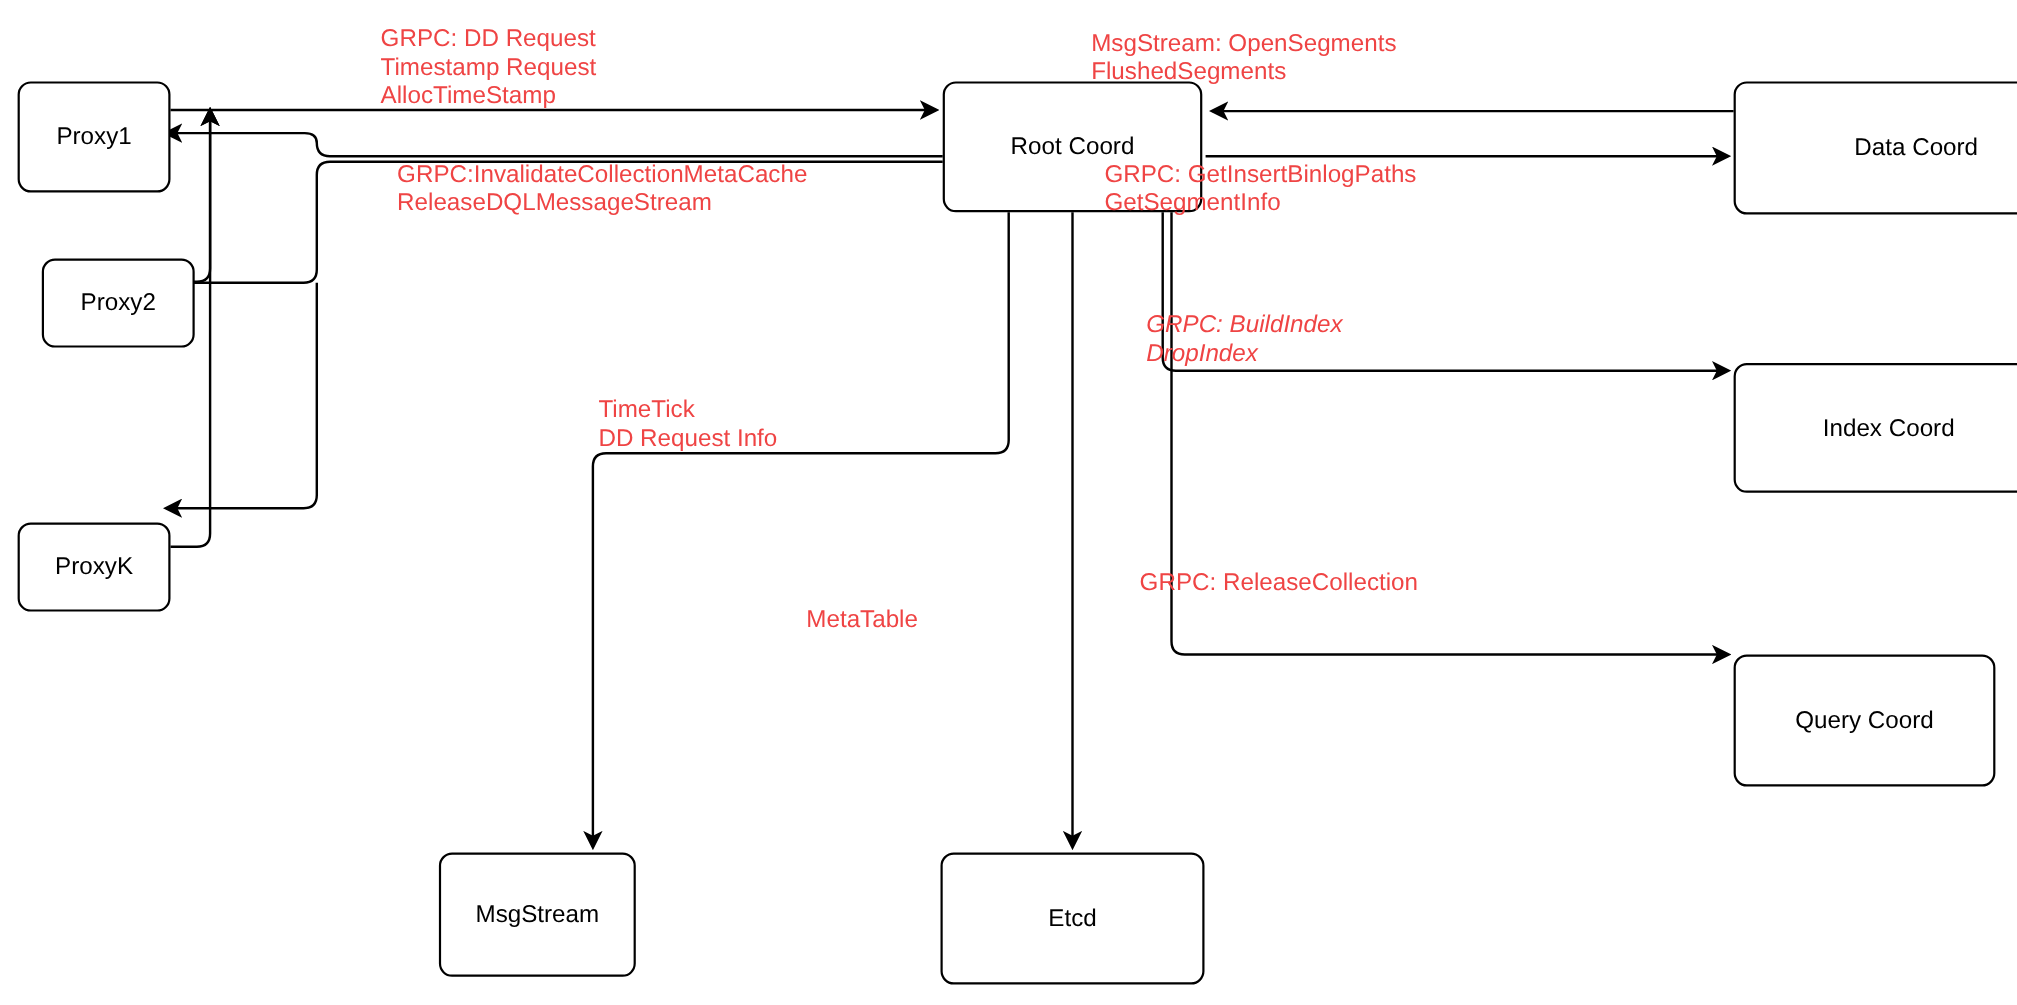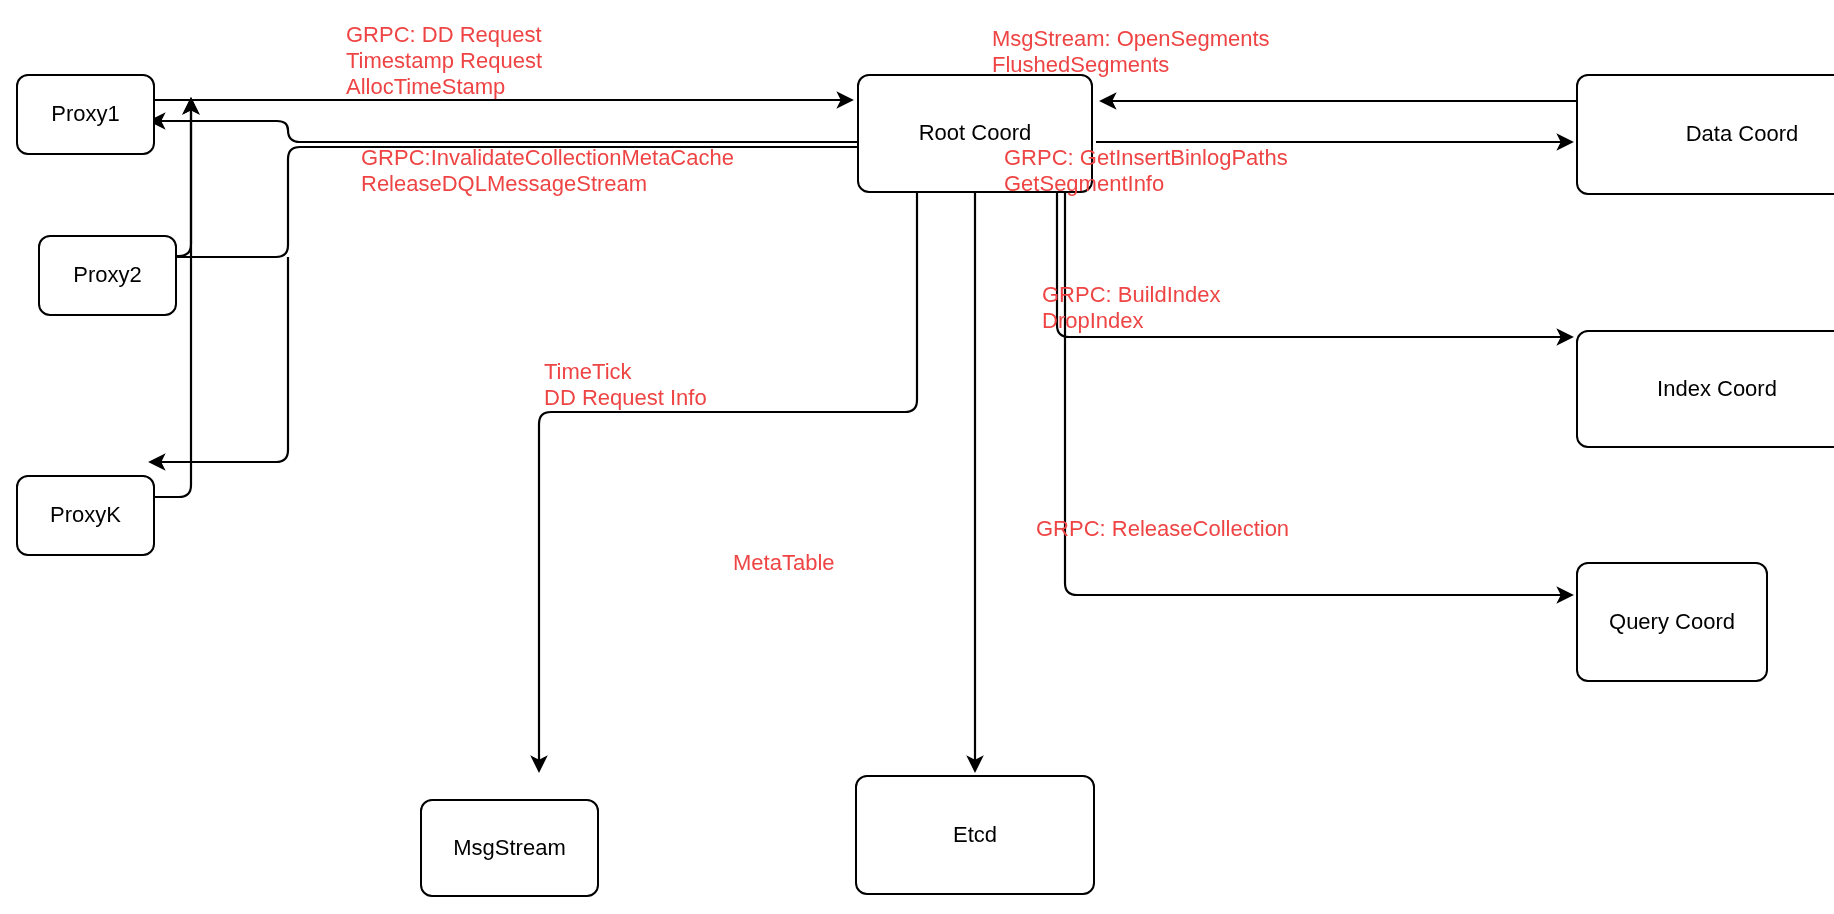--- a/index.html
+++ b/index.html
@@ -82,21 +82,21 @@
 
       <path d="M 1065 193 L 1065 583 Q 1065 595 1077 595 L 1571 595" marker-end="url(#arrow)"></path>
 
       <path d="M 917 193 L 917 400 Q 917 412 905 412 L 551 412 Q 539 412 539 424 L 539 770" marker-end="url(#arrow)"></path>
 
       <path d="M 975 193 L 975 770" marker-end="url(#arrow)"></path>
 
     </g>
   </svg>
 
-  <div class="node" style="left:16px;  top:74px;  width:139px; height:81px;">
+  <div class="node" style="left:16px;  top:74px;  width:139px; height:101px;">
     <span>Proxy1</span>
   </div>
 
   <div class="node" style="left:16px;  top:235px; width:139px; height:81px;margin-left:22px;">
     <span>Proxy2</span>
   </div>
 
   <div class="node" style="left:16px;  top:475px; width:139px; height:81px;">
     <span>ProxyK</span>
   </div>
@@ -106,46 +106,46 @@
   </div>
 
   <div class="node" style="left:1576px; top:74px; width:284px; height:121px;padding-left:48px;">
     <span>Data Coord</span>
   </div>
 
   <div class="node" style="left:1576px; top:330px; width:282px; height:118px;">
     <span>Index Coord</span>
   </div>
 
-  <div class="node" style="left:1576px; top:562px; width:192px; height:120px;">
+  <div class="node" style="left:1576px; top:595px; width:238px; height:120px;">
     <span>Query Coord</span>
   </div>
 
-  <div class="node" style="left:420px; top:775px; width:179px; height:98px;margin-top:24px;">
+  <div class="node" style="left:399px; top:775px; width:179px; height:113px;">
     <span>MsgStream</span>
   </div>
 
   <div class="node" style="left:855px; top:775px; width:240px; height:120px;">
     <span>Etcd</span>
   </div>
 
   <div class="edge-label lbl-left" style="left:346px; top:22px;">GRPC: DD Request
 Timestamp Request
 AllocTimeStamp</div>
 
   <div class="edge-label lbl-left" style="left:325px; top:145px;margin-left:36px;">GRPC:InvalidateCollectionMetaCache
 ReleaseDQLMessageStream</div>
 
   <div class="edge-label lbl-left" style="left:992px; top:26px;">MsgStream: OpenSegments
 FlushedSegments</div>
 
   <div class="edge-label lbl-left" style="left:1004px; top:145px;">GRPC: GetInsertBinlogPaths
 GetSegmentInfo</div>
 
-  <div class="edge-label lbl-left" style="left:1042px; top:282px;">GRPC: BuildIndex
+  <div class="edge-label lbl-left" style="left:1042px; top:282px;font-style:italic;">GRPC: BuildIndex
 DropIndex</div>
 
   <div class="edge-label lbl-left" style="left:1036px; top:516px;">GRPC: ReleaseCollection</div>
 
   <div class="edge-label lbl-left" style="left:544px; top:359px;">TimeTick
 DD Request Info</div>
 
   <div class="edge-label lbl-left" style="left:733px; top:550px;">MetaTable</div>
 
 </div>

